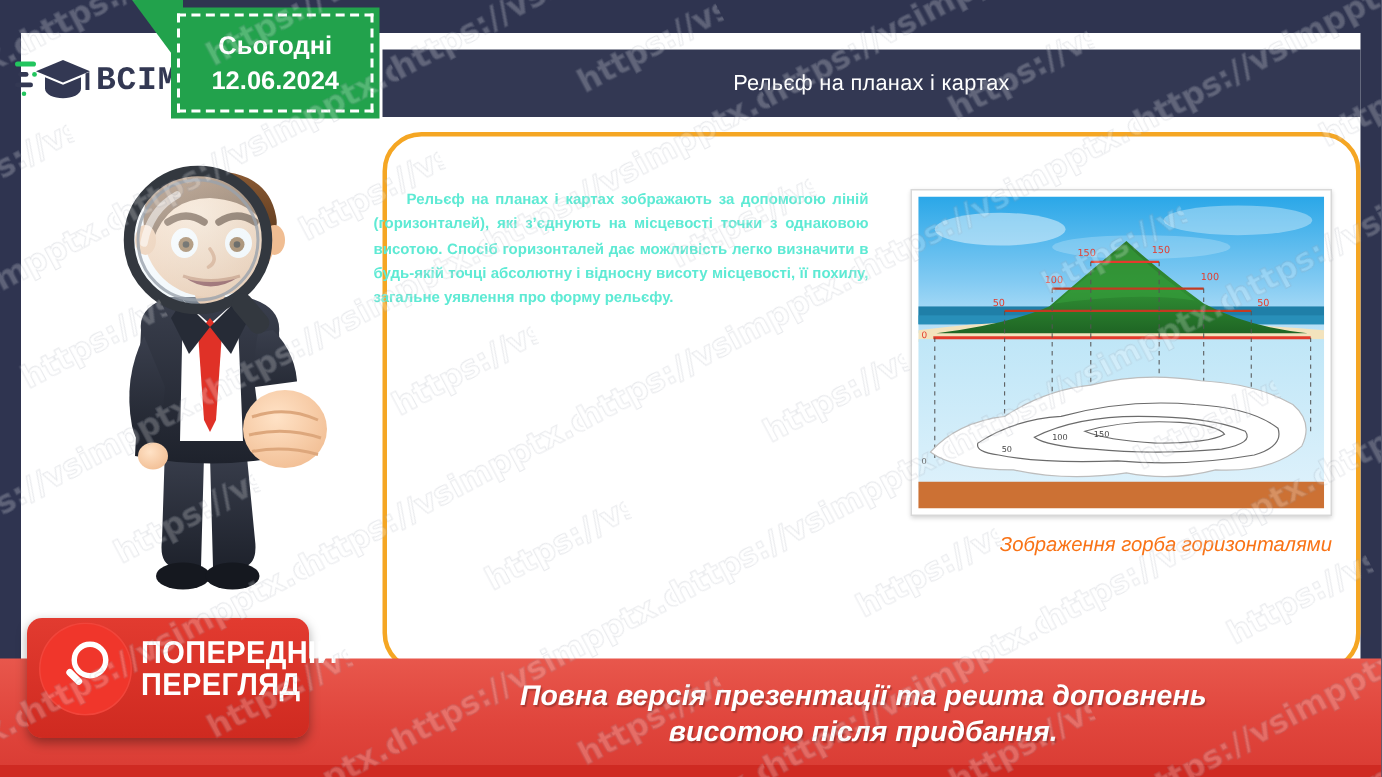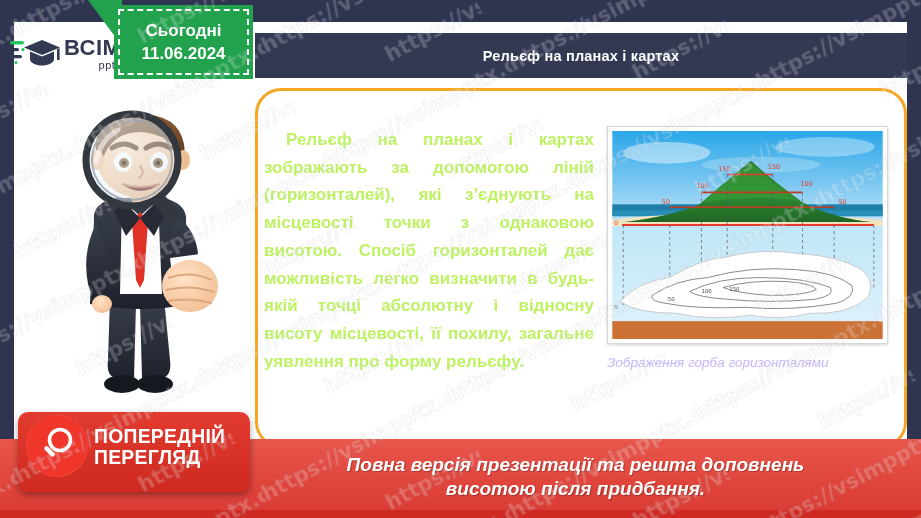--- a/index.html
+++ b/index.html
@@ -29,35 +29,35 @@
     position: absolute;
     left: 255px; top: 33px;
     width: 652px; height: 45px;
     background: #333853;
     display: flex; align-items: center; justify-content: center;
     z-index: 5;
   }
   .header-title {
     color: #ffffff;
     font-size: 14.5px;
-    font-weight: bold;
+    font-weight: normal;
     letter-spacing: .2px;
     white-space: nowrap;
   }
 
   
   .logo {
     position: absolute;
     left: 10px; top: 28px;
     width: 118px; height: 52px;
     display: flex; align-items: center; gap: 4px;
     z-index: 6;
   }
   .logo-mark { width: 50px; height: 40px; flex: none; }
-  .logo-text { display: flex; flex-direction: column; line-height: 1; }
+  .logo-text { display: flex; flex-direction: row; line-height: 1; font-family: Liberation Mono, monospace; }
   .logo-main {
     font-size: 22px; font-weight: bold; color: #333853; letter-spacing: .5px;
   }
   .logo-sub {
     font-size: 11px; color: #333853; letter-spacing: .5px; margin-top: 1px;
     align-self: flex-end;
   }
 
   
   .date-badge {
@@ -96,25 +96,25 @@
     width: 652px; height: 360px;
     border: 3px solid #f5a623;
     border-radius: 26px;
     background: transparent;
     z-index: 4;
   }
 
   
   .body-text {
     position: absolute;
-    left: 264px; top: 126px;
+    left: 249px; top: 126px;
     width: 330px;
     z-index: 6;
-    color: #bef264;
-    font-size: 17px;
+    color: #5eead4;
+    font-size: 10px;
     font-weight: bold;
     line-height: 1.63;
     text-align: justify;
     text-indent: 22px;
     text-justify: inter-word;
   }
 
   
   .figure {
     position: absolute;
@@ -125,22 +125,22 @@
   .figure-frame {
     width: 281px; height: 218px;
     background: #ffffff;
     border: 1px solid #d8d8d8;
     padding: 4px;
     box-shadow: 0 1px 3px rgba(0,0,0,.18);
   }
   .figure-frame svg { display: block; width: 100%; height: 100%; }
   .figure-caption {
     margin-top: 10px;
-    text-align: left;
-    color: #c4b5fd;
+    text-align: right;
+    color: #f97316;
     font-size: 13.5px;
     font-style: italic;
     line-height: 1.35;
   }
 
   
   .character {
     position: absolute;
     left: 22px; top: 108px;
     width: 230px; height: 300px;
@@ -181,21 +181,21 @@
     line-height: 1.25;
     text-shadow: 1px 1px 1px rgba(0,0,0,.25);
     padding-left: 230px;
     padding-bottom: 4px;
   }
 
   
   .preview-badge {
     position: absolute;
     left: 18px; top: 412px;
-    width: 232px; height: 80px;
+    width: 188px; height: 80px;
     background: linear-gradient(180deg, #e23b30 0%, #cf2a20 100%);
     border-radius: 10px;
     box-shadow: 0 3px 7px rgba(0,0,0,.35);
     z-index: 12;
     display: flex; align-items: center; gap: 6px;
     padding: 0 8px 12px 8px;
   }
   .preview-circle {
     width: 62px; height: 62px; flex: none;
     border-radius: 50%;
@@ -249,21 +249,21 @@
     </span>
   </div>
 
   <div class="header-band">
     <span class="header-title">Рельєф на планах і картах</span>
   </div>
 
   <div class="badge-fold"></div>
   <div class="date-badge">
     <span>Сьогодні</span>
-    <span>11.06.2024</span>
+    <span>12.06.2024</span>
   </div>
 
   <div class="content-card"></div>
 
   <div class="body-text">Рельєф на планах і картах зображають за допомогою ліній (горизонталей), які з’єднують на місцевості точки з однаковою висотою. Спосіб горизонталей дає можливість легко визначити в будь-якій точці абсолютну і відносну висоту місцевості, її похилу, загальне уявлення про форму рельєфу.</div>
 
   <div class="figure">
     <div class="figure-frame">
       <svg viewBox="0 0 273 210" xmlns="http://www.w3.org/2000/svg">
         <defs>

